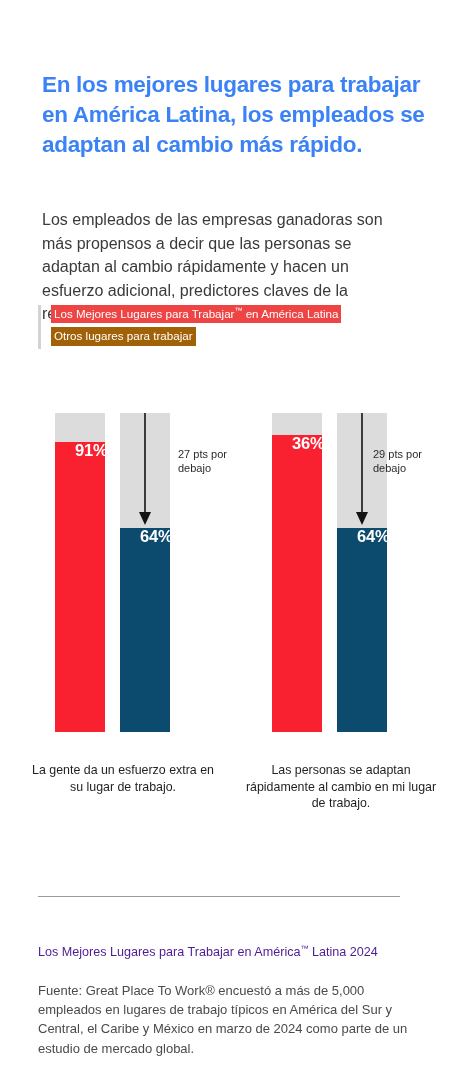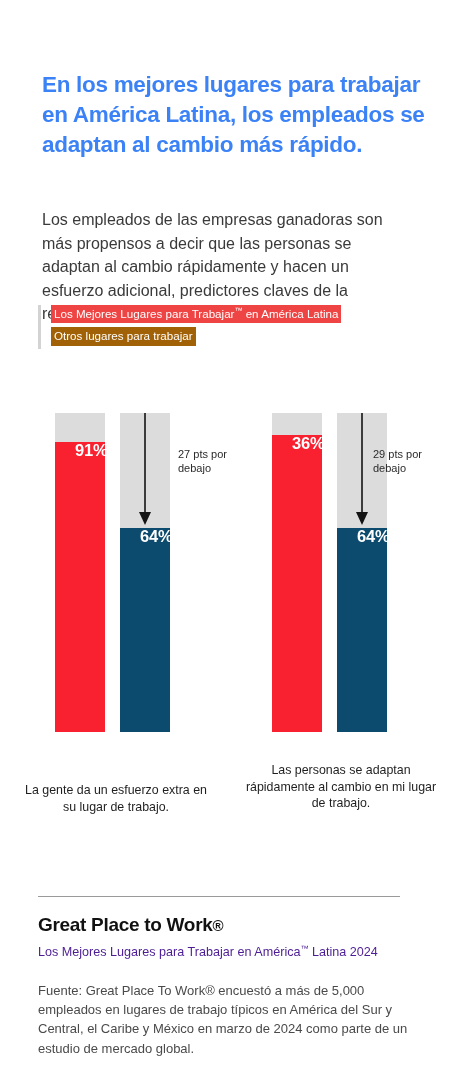--- a/index.html
+++ b/index.html
@@ -123,21 +123,21 @@
   
   .caption {
     position:absolute;
     top:762px;
     width:196px;
     text-align:center;
     font-size:12.4px;
     line-height:1.34;
     color:#1f1f1f;
   }
-  .caption-1 { left:18px;margin-top:20px; }
+  .caption-1 { left:25px; }
   .caption-2 { left:243px; }
 
   
   .divider {
     position:absolute;
     left:38px; top:896px;
     width:362px; height:1px;
     background:#9a9a9a;
   }
   .brand {
@@ -230,19 +230,18 @@
     </div>
 
     <div class="delta delta-2">29 pts por debajo</div>
 
     <div class="caption caption-1">La gente da un esfuerzo extra en su lugar de trabajo.</div>
     <div class="caption caption-2">Las personas se adaptan rápidamente al cambio en mi lugar de trabajo.</div>
   </div>
 
   <div class="divider"></div>
 
-  <div class="brand"><span>Great Place to Work</span><span class="reg">®</span></div>
 
   <div class="brand-sub"><span>Los Mejores Lugares para Trabajar en América</span><span class="tm">™</span><span> Latina 2024</span></div>
 
   <div class="source">Fuente: Great Place To Work® encuestó a más de 5,000 empleados en lugares de trabajo típicos en América del Sur y Central, el Caribe y México en marzo de 2024 como parte de un estudio de mercado global.</div>
 
 </div>
 
 </body></html>

